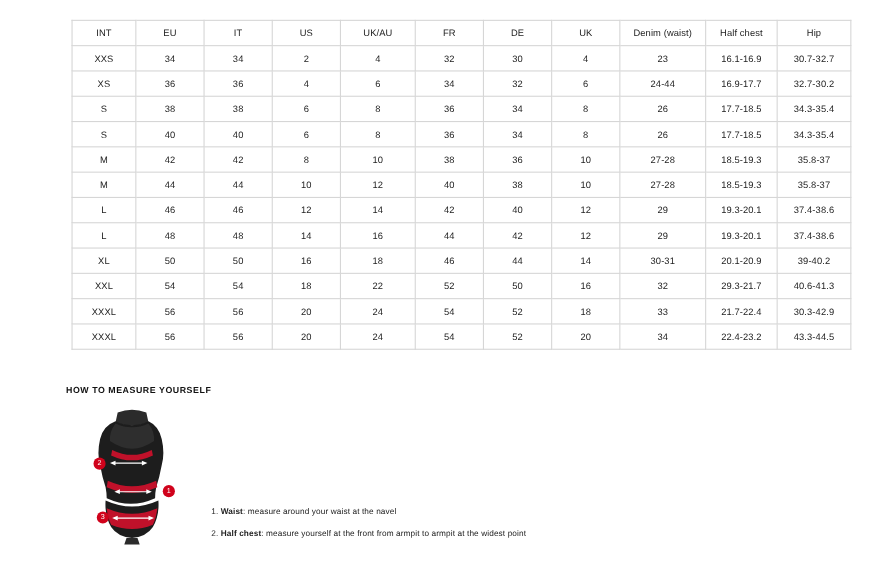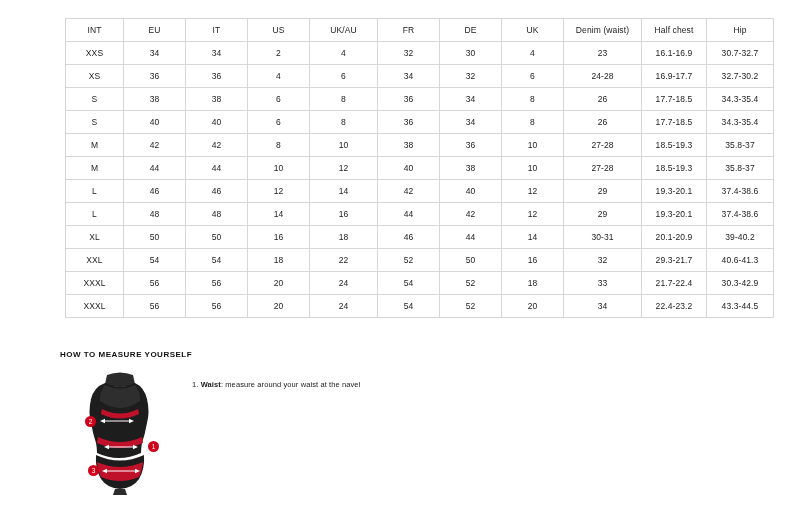--- a/index.html
+++ b/index.html
@@ -72,21 +72,21 @@
   }
   .measure-title {
     font-size: 8px;
     font-weight: bold;
     letter-spacing: 0.5px;
     color: #111;
     margin-bottom: 10px;
   }
   .measure-body {
     display: flex;
-    align-items: flex-start;
+    align-items: flex-end;
   }
   .figure-holder {
     width: 120px;
     position: relative;
     height: 130px;
     flex: 0 0 120px;
   }
   .notes {
     margin-left: 12px;
     padding-top: 10px;
@@ -168,21 +168,21 @@
         </tr>
         <tr>
           <td>XS</td>
           <td>36</td>
           <td>36</td>
           <td>4</td>
           <td>6</td>
           <td>34</td>
           <td>32</td>
           <td>6</td>
-          <td>24-28</td>
+          <td>24-44</td>
           <td>16.9-17.7</td>
           <td>32.7-30.2</td>
         </tr>
         <tr>
           <td>S</td>
           <td>38</td>
           <td>38</td>
           <td>6</td>
           <td>8</td>
           <td>36</td>
@@ -360,18 +360,22 @@
         <div class="badge badge-1">1</div>
         <div class="badge badge-2">2</div>
         <div class="badge badge-3">3</div>
       </div>
 
       <div class="notes">
         <div class="note">
           <span>1.</span>
           <b>Waist</b><span>: measure around your waist at the navel</span>
         </div>
+        <div class="note">
+          <span>2.</span>
+          <b>Half chest</b><span>: measure yourself at the front from armpit to armpit at the widest point</span>
+        </div>
       </div>
 
     </div>
   </div>
 
 </div>
 
 </body></html>

